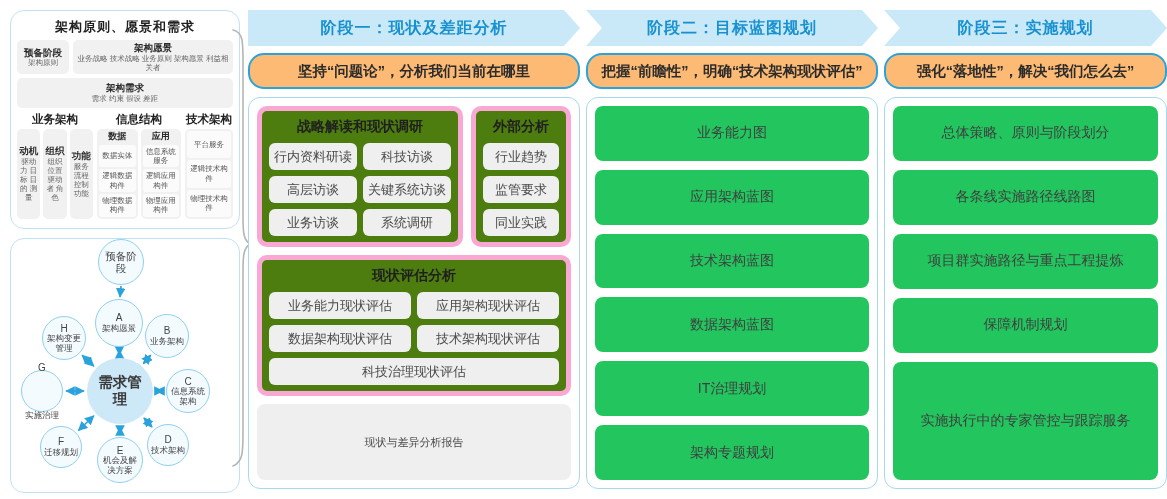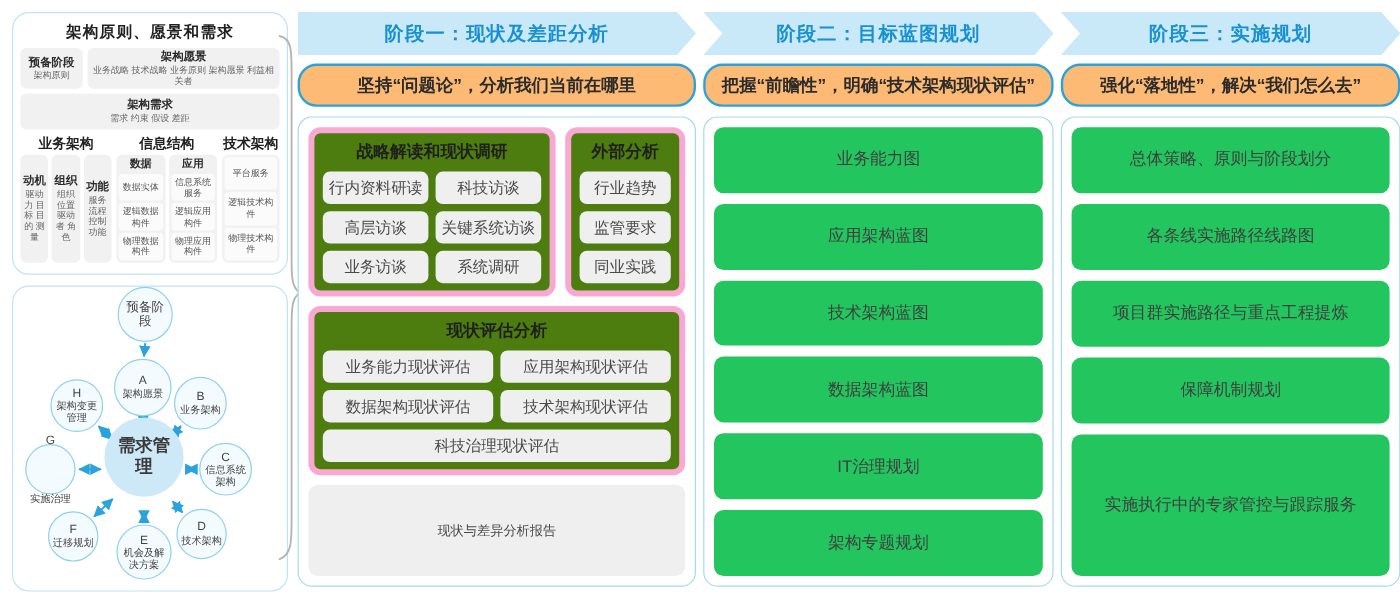--- a/index.html
+++ b/index.html
@@ -181,21 +181,21 @@
             <div class="nlabel" style="width: 36px;">迁移规划</div>
           </div>
           <div class="adm-node" style="left: 10px; top: 131px; width: 42px; height: 42px;">
             <div class="nid">G</div>
             <div class="nlabel" style="width: 36px; margin-top: 37px;">实施治理</div>
           </div>
           <div class="adm-node" style="left: 31px; top: 77px; width: 44px; height: 44px;">
             <div class="nid">H</div>
             <div class="nlabel" style="width: 38px;">架构变更管理</div>
           </div>
-          <div class="adm-node adm-center" style="left: 76px; top: 109px; width: 66px; height: 66px;">
+          <div class="adm-node adm-center" style="left: 76px; top: 119px; width: 66px; height: 66px;">
             <div style="width: 48px;">需求管理</div>
           </div>
         </div>
     </section>
   </aside>
 
   <svg class="brace" width="20" height="452" viewBox="0 0 20 452">
     <path d="M 2 8 C 12 10, 12 20, 12 38 L 12 196 C 12 212, 13 218, 19 222 C 13 226, 12 232, 12 248 L 12 410 C 12 430, 12 440, 2 444" fill="none" stroke="#b5b5b5" stroke-width="1.6" stroke-linecap="round"></path>
   </svg>
 

